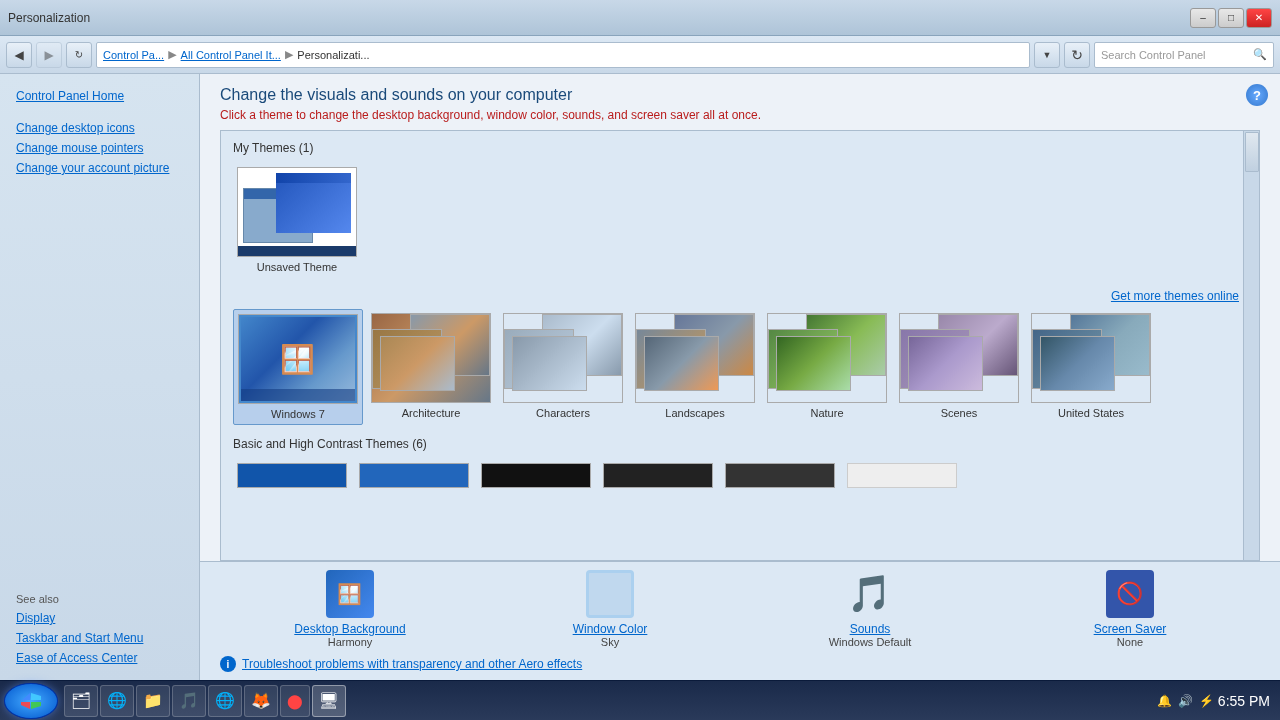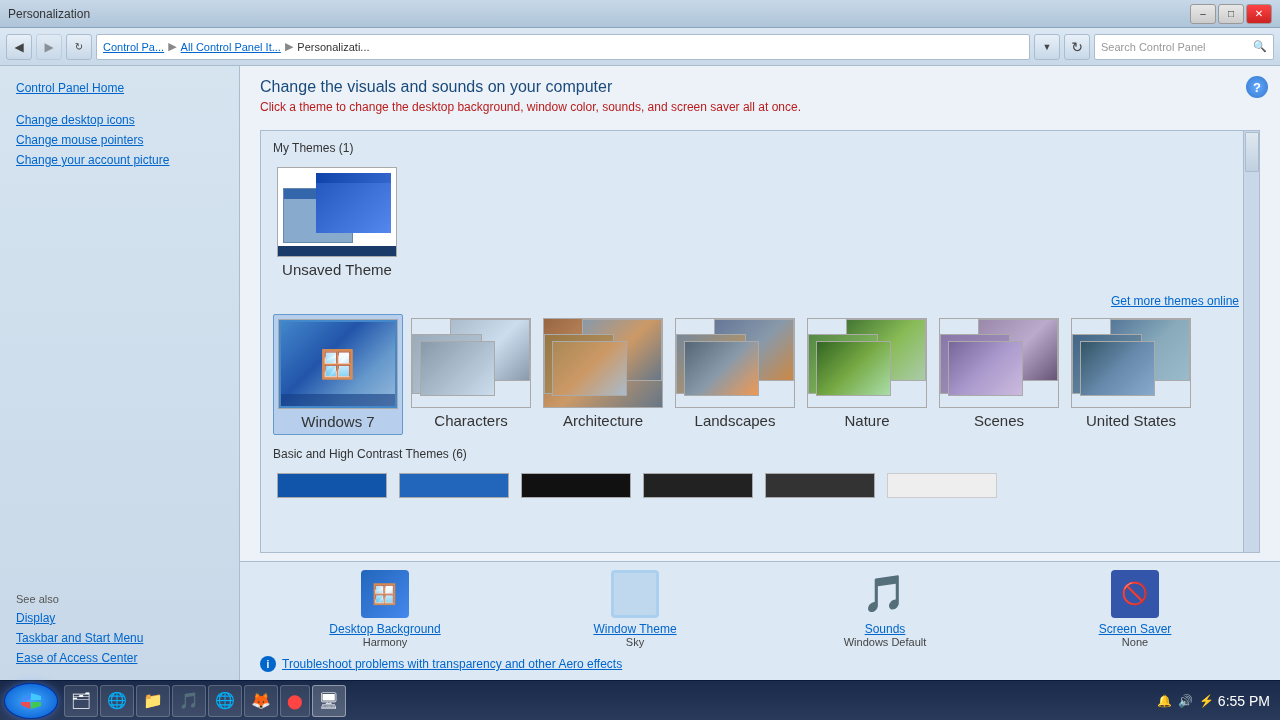--- a/index.html
+++ b/index.html
@@ -1,20 +1,20 @@
 <!DOCTYPE html>
 <html><head>
   <meta charset="utf-8">
   <style>
     * { margin: 0; padding: 0; box-sizing: border-box; }
     body { font-family: 'Segoe UI', Tahoma, sans-serif; font-size: 12px; background: #d6e4f0; width: 1280px; height: 720px; overflow: hidden; display: flex; flex-direction: column; }
 
     
     .titlebar {
-      height: 28px;
+      height: 36px;
       background: linear-gradient(to bottom, #c8d8e8, #aec4d8);
       display: flex;
       align-items: center;
       justify-content: space-between;
       padding: 0 8px;
       border-bottom: 1px solid #89a4bc;
     }
     .titlebar-buttons { display: flex; gap: 2px; }
     .titlebar-btn {
       width: 26px; height: 20px;
@@ -72,21 +72,21 @@
 
     
     .main-layout {
       display: flex;
       flex: 1;
       overflow: hidden;
     }
 
     
     .sidebar {
-      width: 240px;
+      width: 200px;
       background: linear-gradient(to bottom, #d6e4f0, #c8d8e8);
       border-right: 1px solid #aabcce;
       padding: 12px 0;
       display: flex;
       flex-direction: column;
     }
     .sidebar-link {
       padding: 3px 16px;
       color: #0066cc;
       cursor: pointer;
@@ -116,21 +116,21 @@
       color: #1a4a7a;
       margin-bottom: 4px;
     }
     .content-subtitle {
       font-size: 12px;
       color: #b91c1c;
     }
 
     
     .themes-scroll {
-      margin: 8px 20px;
+      margin: 0 20px;
       border: 1px solid #aabcce;
       background: #dce8f4;
       flex: 1;
       overflow: hidden;
       position: relative;
     }
 
     .themes-inner {
       padding: 10px 12px;
       overflow-y: auto;
@@ -175,21 +175,21 @@
     .theme-thumb {
       width: 120px;
       height: 90px;
       border: 1px solid #aaa;
       margin-bottom: 4px;
       position: relative;
       overflow: hidden;
     }
 
     .theme-label {
-      font-size: 15px;
+      font-size: 11px;
       color: #333;
       text-align: right;
     }
 
     .basic-themes-grid .theme-thumb {
       width: 110px;
       height: 25px;
     }
 
     
@@ -450,38 +450,38 @@
             <div class="theme-item selected">
               <div class="theme-thumb" style="position:relative; background: linear-gradient(135deg,#4488cc 0%,#2255aa 40%,#6699cc 70%,#99bbdd 100%);">
                 <div style="position:absolute;bottom:0;left:0;right:0;height:14px;background:rgba(20,60,130,0.6);"></div>
                 <div style="position:absolute;top:50%;left:50%;transform:translate(-50%,-50%);font-size:28px;">🪟</div>
                 <div style="position:absolute;inset:0;border:2px solid #4488cc;pointer-events:none;"></div>
               </div>
               <span class="theme-label">Windows 7</span>
             </div>
 
             <div class="theme-item">
+              <div class="theme-thumb arch-stack" style="position:relative;">
+                <div style="position:absolute;right:0;top:0;width:80px;height:62px;background:linear-gradient(135deg,#8899aa,#cc9966,#667788);border:1px solid #aaa;"></div>
+                <div style="position:absolute;left:0;top:15px;width:70px;height:60px;background:linear-gradient(135deg,#997744,#bb9966);border:1px solid #aaa;"></div>
+                <div style="position:absolute;left:8px;top:22px;width:75px;height:55px;background:linear-gradient(135deg,#aa8855,#cc9966,#aabbcc);border:1px solid #aaa;"></div>
+              </div>
+              <span class="theme-label">Architecture</span>
+            </div>
+
+            <div class="theme-item">
               <div class="theme-thumb" style="position:relative;">
                 <div style="position:absolute;right:0;top:0;width:80px;height:62px;background:linear-gradient(135deg,#aabbcc,#ccddee,#889aac);border:1px solid #aaa;"></div>
                 <div style="position:absolute;left:0;top:15px;width:70px;height:60px;background:linear-gradient(135deg,#9aacbc,#bbccdd);border:1px solid #aaa;"></div>
                 <div style="position:absolute;left:8px;top:22px;width:75px;height:55px;background:linear-gradient(135deg,#8899aa,#aabbcc,#ccddee);border:1px solid #aaa;"></div>
               </div>
               <span class="theme-label">Characters</span>
             </div>
 
             <div class="theme-item">
-              <div class="theme-thumb arch-stack" style="position:relative;">
-                <div style="position:absolute;right:0;top:0;width:80px;height:62px;background:linear-gradient(135deg,#8899aa,#cc9966,#667788);border:1px solid #aaa;"></div>
-                <div style="position:absolute;left:0;top:15px;width:70px;height:60px;background:linear-gradient(135deg,#997744,#bb9966);border:1px solid #aaa;"></div>
-                <div style="position:absolute;left:8px;top:22px;width:75px;height:55px;background:linear-gradient(135deg,#aa8855,#cc9966,#aabbcc);border:1px solid #aaa;"></div>
-              </div>
-              <span class="theme-label">Architecture</span>
-            </div>
-
-            <div class="theme-item">
               <div class="theme-thumb" style="position:relative;">
                 <div style="position:absolute;right:0;top:0;width:80px;height:62px;background:linear-gradient(135deg,#667799,#8899aa,#cc8844);border:1px solid #aaa;"></div>
                 <div style="position:absolute;left:0;top:15px;width:70px;height:60px;background:linear-gradient(135deg,#778899,#cc9955);border:1px solid #aaa;"></div>
                 <div style="position:absolute;left:8px;top:22px;width:75px;height:55px;background:linear-gradient(135deg,#556677,#889aaa,#ee9955);border:1px solid #aaa;"></div>
               </div>
               <span class="theme-label">Landscapes</span>
             </div>
 
             <div class="theme-item">
               <div class="theme-thumb" style="position:relative;">
@@ -551,21 +551,21 @@
               <div style="width:48px;height:48px;background:linear-gradient(135deg,#2266bb,#4488ee);border-radius:4px;display:flex;align-items:center;justify-content:center;color:white;font-size:20px;">🪟</div>
             </div>
             <span class="bottom-icon-link">Desktop Background</span>
             <span class="bottom-icon-sub">Harmony</span>
           </div>
 
           <div class="bottom-icon-item">
             <div class="bottom-icon-img">
               <div style="width:48px;height:48px;background:rgba(180,210,235,0.7);border:3px solid rgba(150,200,240,0.5);border-radius:4px;"></div>
             </div>
-            <span class="bottom-icon-link">Window Theme</span>
+            <span class="bottom-icon-link">Window Color</span>
             <span class="bottom-icon-sub">Sky</span>
           </div>
 
           <div class="bottom-icon-item">
             <div class="bottom-icon-img" style="font-size:36px;">🎵</div>
             <span class="bottom-icon-link">Sounds</span>
             <span class="bottom-icon-sub">Windows Default</span>
           </div>
 
           <div class="bottom-icon-item">

